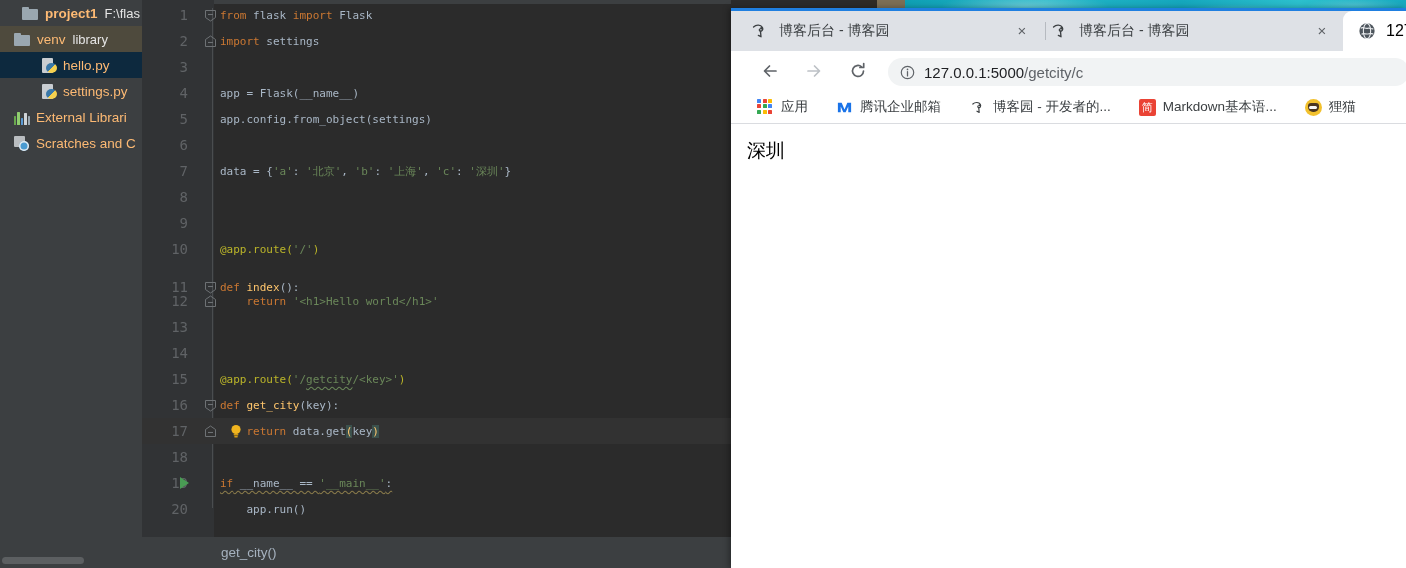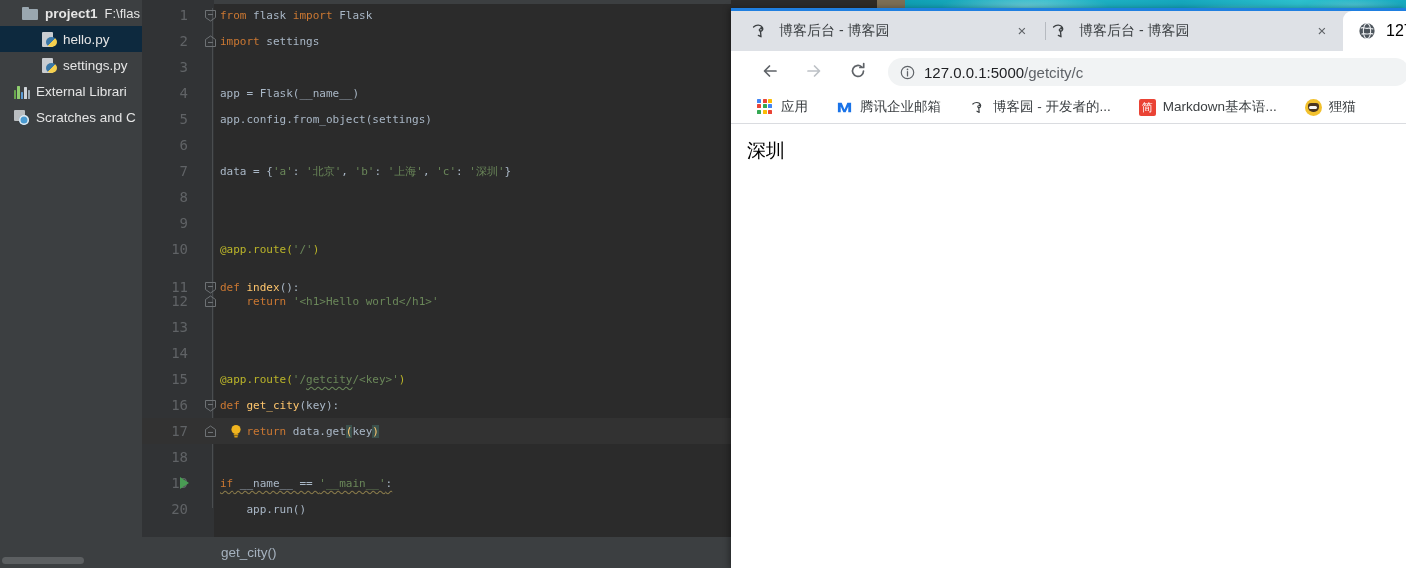--- a/index.html
+++ b/index.html
@@ -31,21 +31,21 @@
   .tree-row{height:26px;display:flex;align-items:center;padding-left:4px;white-space:nowrap;
     position:relative;}
   .tree-row.r0{padding-left:22px;}
   .tree-row.r1{padding-left:14px;}
   .tree-row.r2{padding-left:42px;}
   .tree-row.sel{background:#0d293e;}
   .tree-row.hl{background:#4e4a3d;}
   .tree-arrow{position:absolute;left:14px;width:12px;height:12px;}
   .tree-arrow svg{display:block;}
   .tw-ico{width:17px;height:17px;margin-right:6px;flex:0 0 auto;display:inline-block;}
-  .tree-label{color:#e5e5e5;}
+  .tree-label{color:#fdba74;}
   .tree-label.bold{font-weight:bold;}
   .tree-sub{color:#e5e5e5;margin-left:7px;font-size:13px;}
 
   
   .folder{position:relative;width:17px;height:14px;margin-top:2px;}
   .folder:before{content:"";position:absolute;left:0;top:0;width:7px;height:3px;background:#9aa7b0;border-radius:1px 1px 0 0;}
   .folder:after{content:"";position:absolute;left:0;top:2px;width:16px;height:11px;background:#9aa7b0;border-radius:1px;}
 
   
   .pyfile{position:relative;width:15px;height:16px;margin-top:1px;}
@@ -160,20 +160,30 @@
   <div id="wallpaper"></div>
 </div>
 
 <div id="ide">
 
   <div id="project-tree">
       <div class="tree-row r0">
         <span class="tw-ico folder"></span>
         <span class="tree-label bold">project1</span>
         <span class="tree-sub">F:\flas</span>
+      </div>
+      <div class="tree-row r1 hl">
+        <span class="tree-arrow">
+          <svg width="12" height="12" viewBox="0 0 12 12">
+            <path d="M3.5 2 L8.5 6 L3.5 10 Z" fill="#9aa7b0"></path>
+          </svg>
+        </span>
+        <span class="tw-ico folder"></span>
+        <span class="tree-label">venv</span>
+        <span class="tree-sub">library</span>
       </div>
       <div class="tree-row r2 sel">
         <span class="tw-ico pyfile"></span>
         <span class="tree-label">hello.py</span>
       </div>
       <div class="tree-row r2">
         <span class="tw-ico pyfile"></span>
         <span class="tree-label">settings.py</span>
       </div>
       <div class="tree-row r1">

